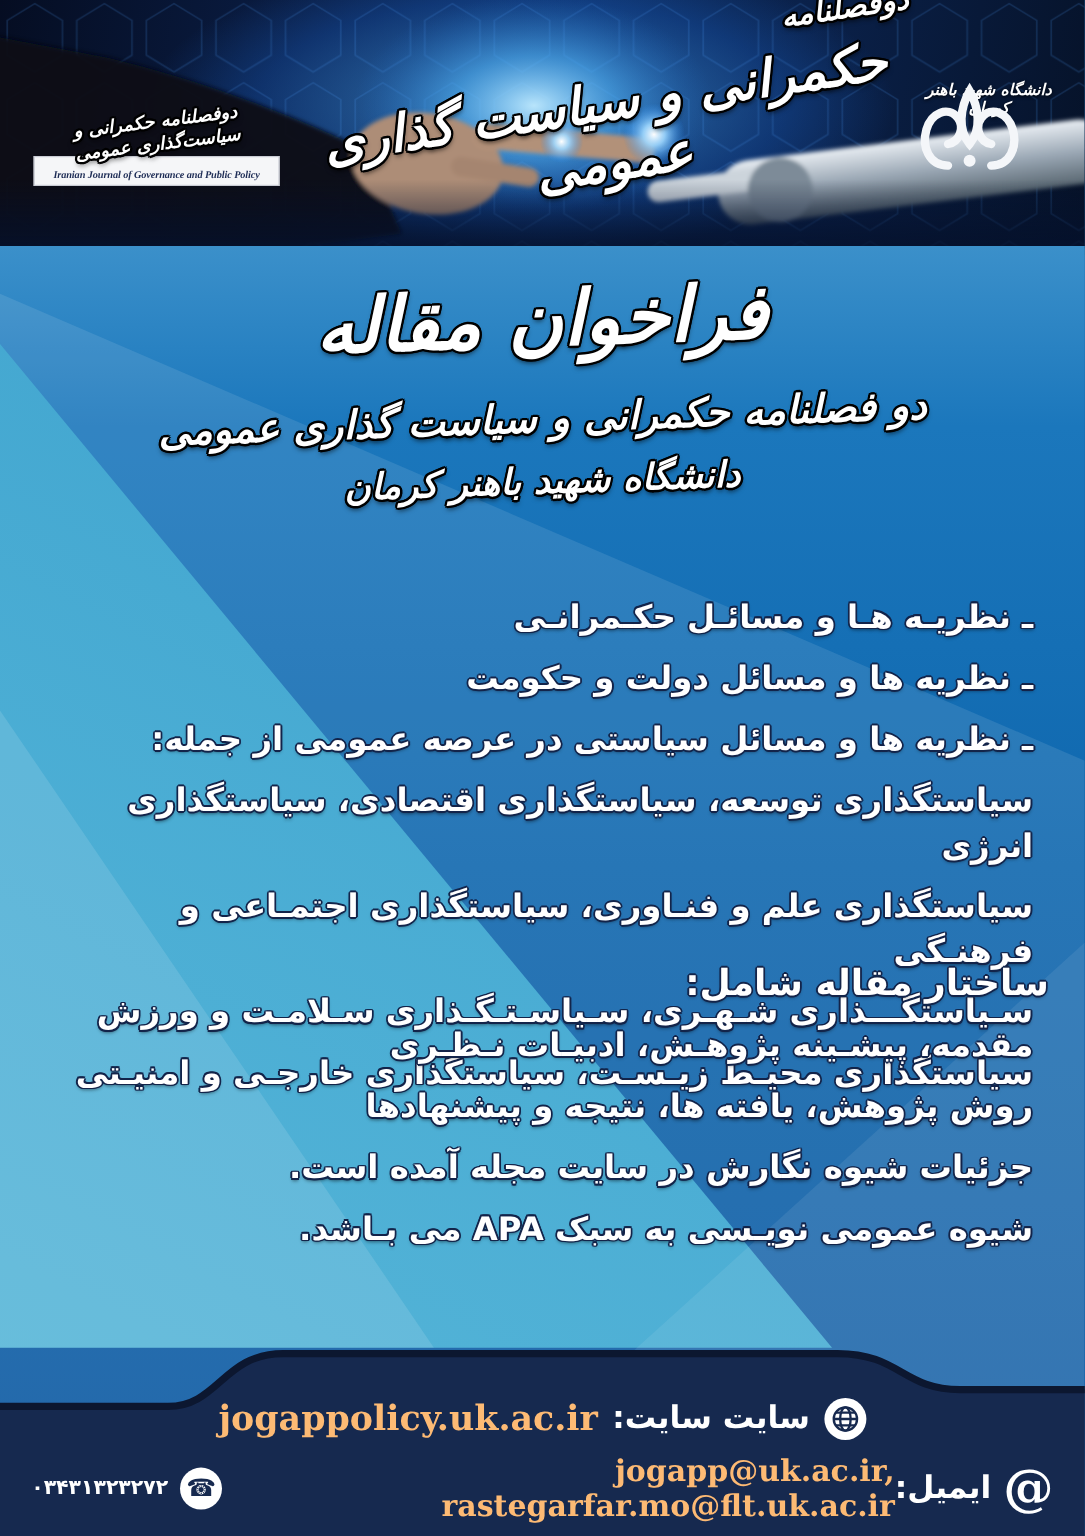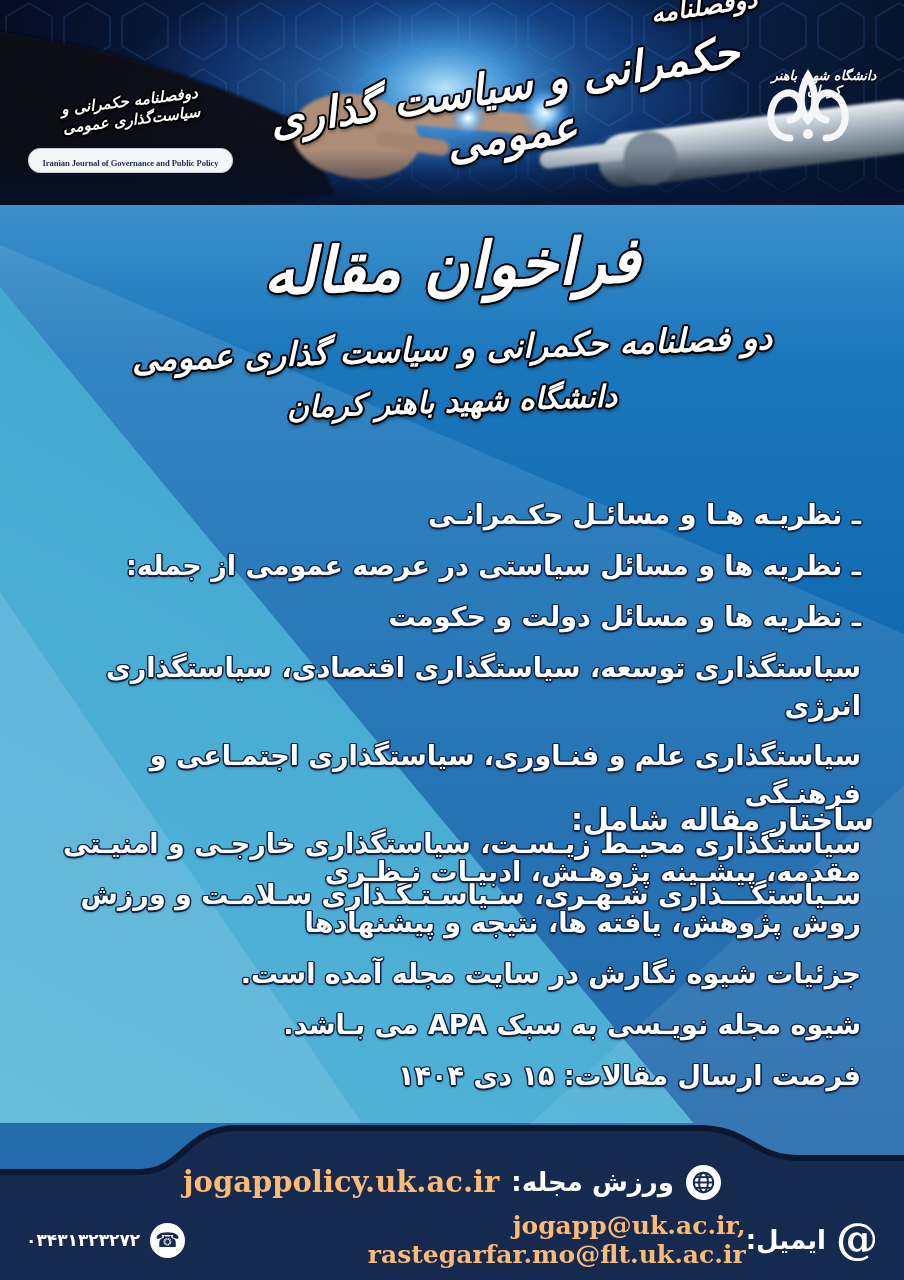--- a/index.html
+++ b/index.html
@@ -34,22 +34,23 @@
     text-shadow:2px 0 0 #000,-2px 0 0 #000,0 2px 0 #000,0 -2px 0 #000,
       1.5px 1.5px 0 #000,-1.5px 1.5px 0 #000,1.5px -1.5px 0 #000,-1.5px -1.5px 0 #000,
       0 3px 4px rgba(0,0,0,.6);
   }
   .journal-badge{position:absolute;left:28px;top:92px;width:205px;text-align:center;}
   .badge-callig{
     display:block;color:#fff;font-size:15px;font-weight:bold;font-style:italic;
     transform:rotate(-7deg);line-height:1.25;
   }
   .badge-strip{
-    margin-top:18px;background:#f5f6f8;border:1px solid #c9ccd4;border-radius:12px;
+    margin-top:0;background:#f5f6f8;border:1px solid #c9ccd4;border-radius:0;
     padding:2px 3px;
+    font-style:italic;
   }
   .badge-strip span{
     font-family:"Liberation Serif","DejaVu Serif",serif;font-weight:bold;
     font-size:8.6px;color:#1d2c55;white-space:nowrap;letter-spacing:-.1px;
   }
   .uni-logo{position:absolute;right:16px;top:64px;width:128px;text-align:center;color:#fff;}
   .uni-label{
     display:block;margin-top:4px;font-size:13px;font-weight:bold;font-style:italic;
     text-shadow:0 1px 3px rgba(0,0,0,.9);
   }
@@ -212,56 +213,55 @@
   </div>
 
   <div class="hero">
     <span class="call ol-strong" dir="rtl">فراخوان مقاله</span>
     <span class="jline ol-strong" dir="rtl">دو فصلنامه حکمرانی و سیاست گذاری عمومی</span>
     <span class="uline ol-strong" dir="rtl">دانشگاه شهید باهنر کرمان</span>
   </div>
 
   <div class="block topics">
     <p class="ol">ـ نظریـه هـا و مسائـل حکـمرانـی</p>
+    <p class="ol">ـ نظریه ها و مسائل دولت و حکومت</p>
     <p class="ol">ـ نظریه ها و مسائل سیاستی در عرصه عمومی از جمله:</p>
-    <p class="ol">ـ نظریه ها و مسائل دولت و حکومت</p>
     <p class="ol sp">سیاستگذاری توسعه، سیاستگذاری اقتصادی، سیاستگذاری انرژی</p>
     <p class="ol sp">سیاستگذاری علم و فنـاوری، سیاستگذاری اجتمـاعی و فرهنـگی</p>
+    <p class="ol sp">سـیاستگـــذاری شـهـری، سـیاسـتـگـذاری سـلامـت و ورزش</p>
     <p class="ol sp">سیاستگذاری محیـط زیـسـت، سیاستگذاری خارجـی و امنیـتی</p>
-    <p class="ol sp">سـیاستگـــذاری شـهـری، سـیاسـتـگـذاری سـلامـت و ورزش</p>
   </div>
 
   <div class="block structure">
     <h2 class="ol">ساختار مقاله شامل:</h2>
     <p class="ol">مقدمه، پیشـینه پژوهـش، ادبیـات نـظـری</p>
     <p class="ol">روش پژوهش، یافته ها، نتیجه و پیشنهادها</p>
     <p class="ol">جزئیات شیوه نگارش در سایت مجله آمده است.</p>
-    <p class="ol">شیوه مجله نویـسی به سبک APA می بـاشد.</p>
-    <p class="ol">فرصت ارسال مقالات:  ۱۵ دی ۱۴۰۴</p>
+    <p class="ol">شیوه عمومی نویـسی به سبک APA می بـاشد.</p>
   </div>
 
   <div class="footer">
     <svg class="shape" width="904" height="160" viewBox="0 0 904 160">
       <path d="M-10,52 L140,52 C182,52 186,8 236,8 L698,8 C750,8 752,38 800,38 L914,38 L914,175 L-10,175 Z" fill="#16294f" stroke="#0c1730" stroke-width="6"></path>
     </svg>
 
     <div class="f-line1">
       <span class="circle-icon">
         <svg width="35" height="35" viewBox="0 0 36 36">
           <circle cx="18" cy="18" r="17" fill="#ffffff"></circle>
           <g stroke="#16294f" fill="none" stroke-width="2">
             <circle cx="18" cy="18" r="10"></circle>
             <ellipse cx="18" cy="18" rx="4.5" ry="10"></ellipse>
             <line x1="8" y1="18" x2="28" y2="18"></line>
             <line x1="10" y1="12.5" x2="26" y2="12.5"></line>
             <line x1="10" y1="23.5" x2="26" y2="23.5"></line>
           </g>
         </svg>
       </span>
-      <span class="lbl" dir="rtl">ورزش مجله:</span>
+      <span class="lbl" dir="rtl">سایت سایت:</span>
       <span class="url">jogappolicy.uk.ac.ir</span>
     </div>
 
     <div class="f-line2">
       <div class="f-group">
         <span class="at-glyph">@</span>
         <span class="lbl" dir="rtl">ایمیل:</span>
       </div>
       <span class="emails">jogapp@uk.ac.ir, rastegarfar.mo@flt.uk.ac.ir</span>
       <div class="f-group">

